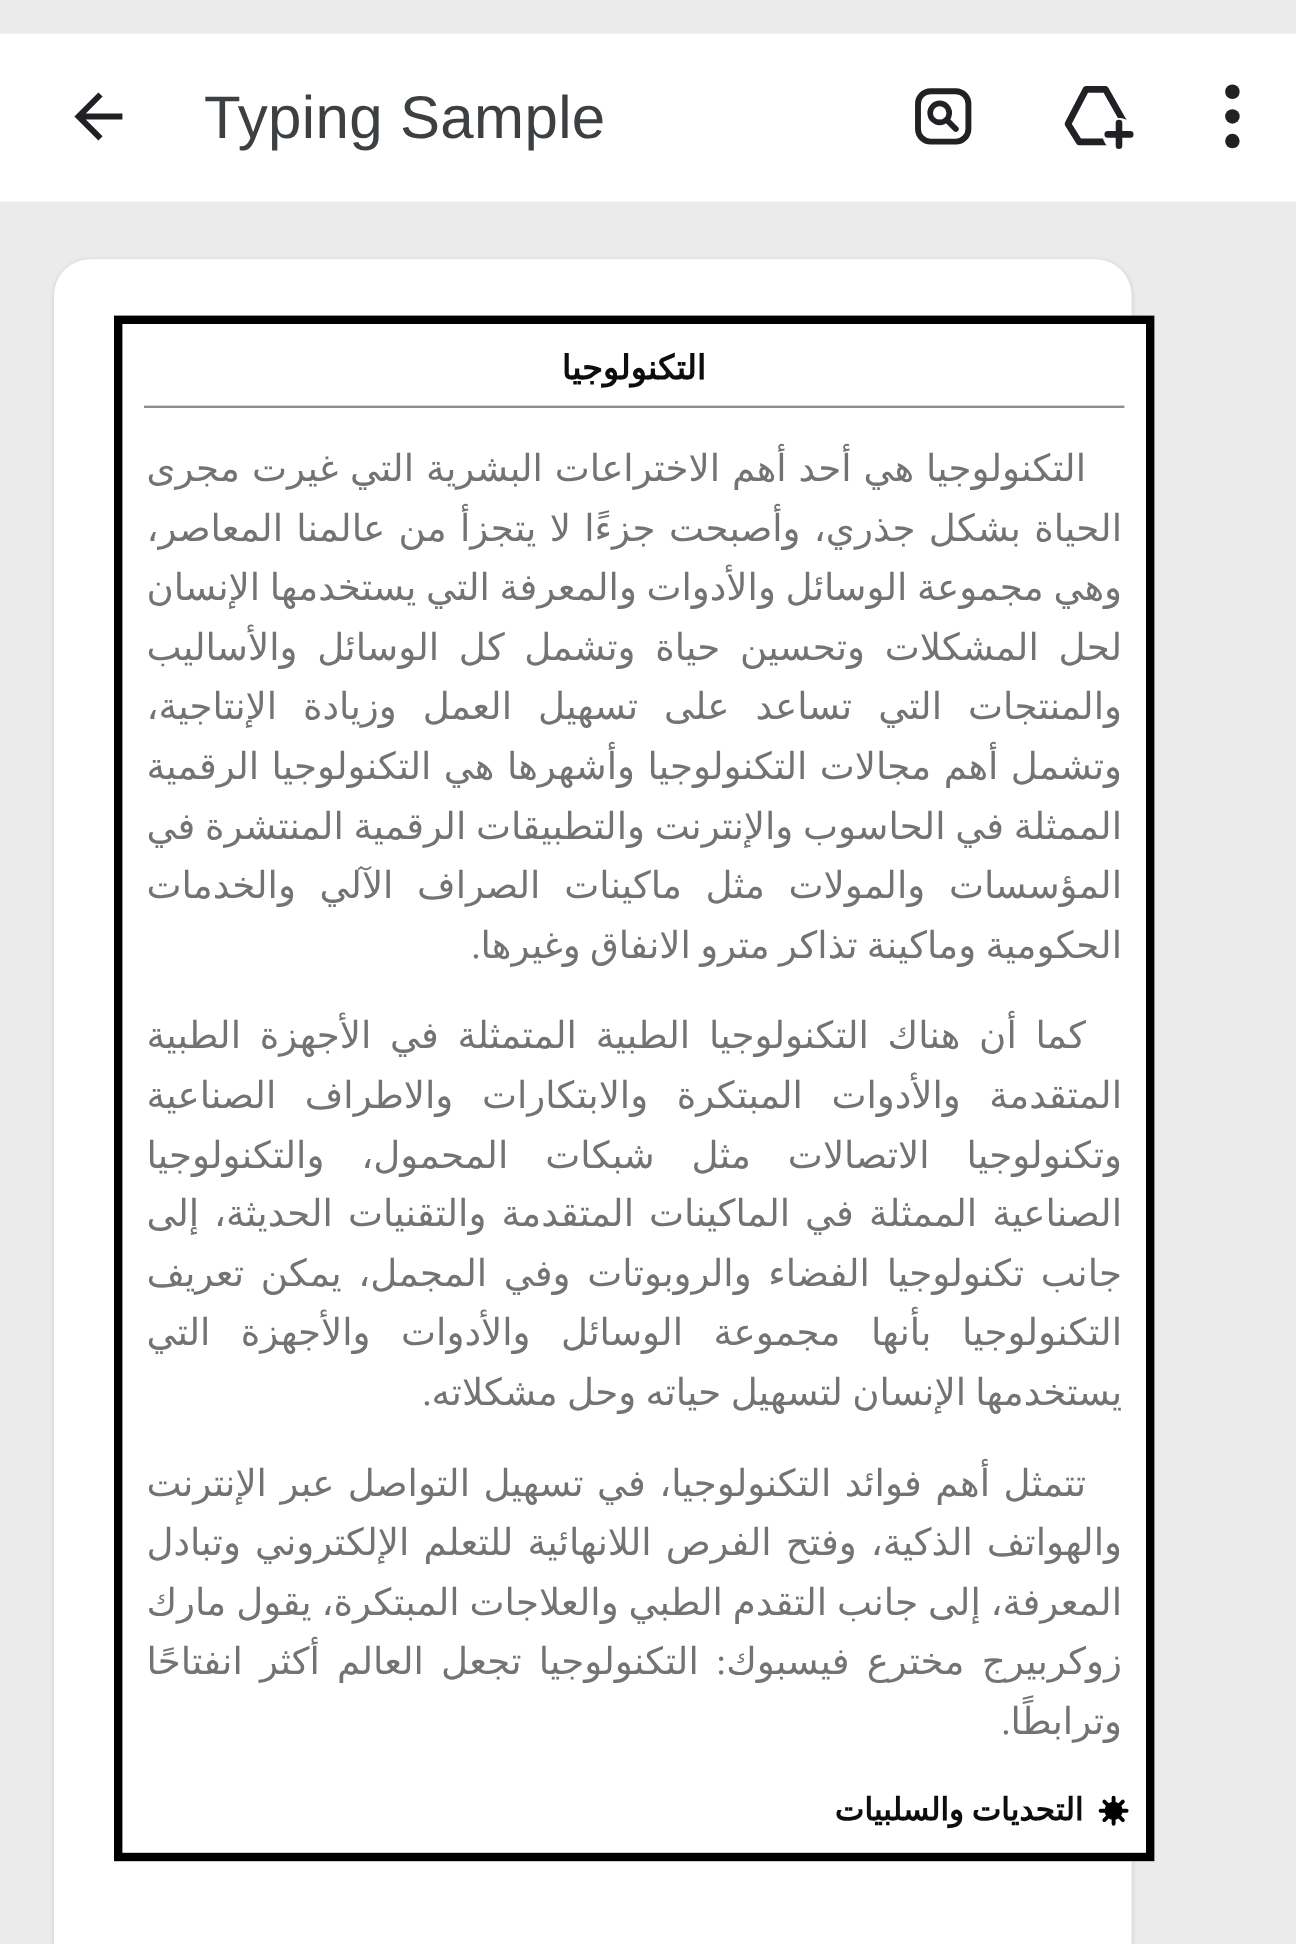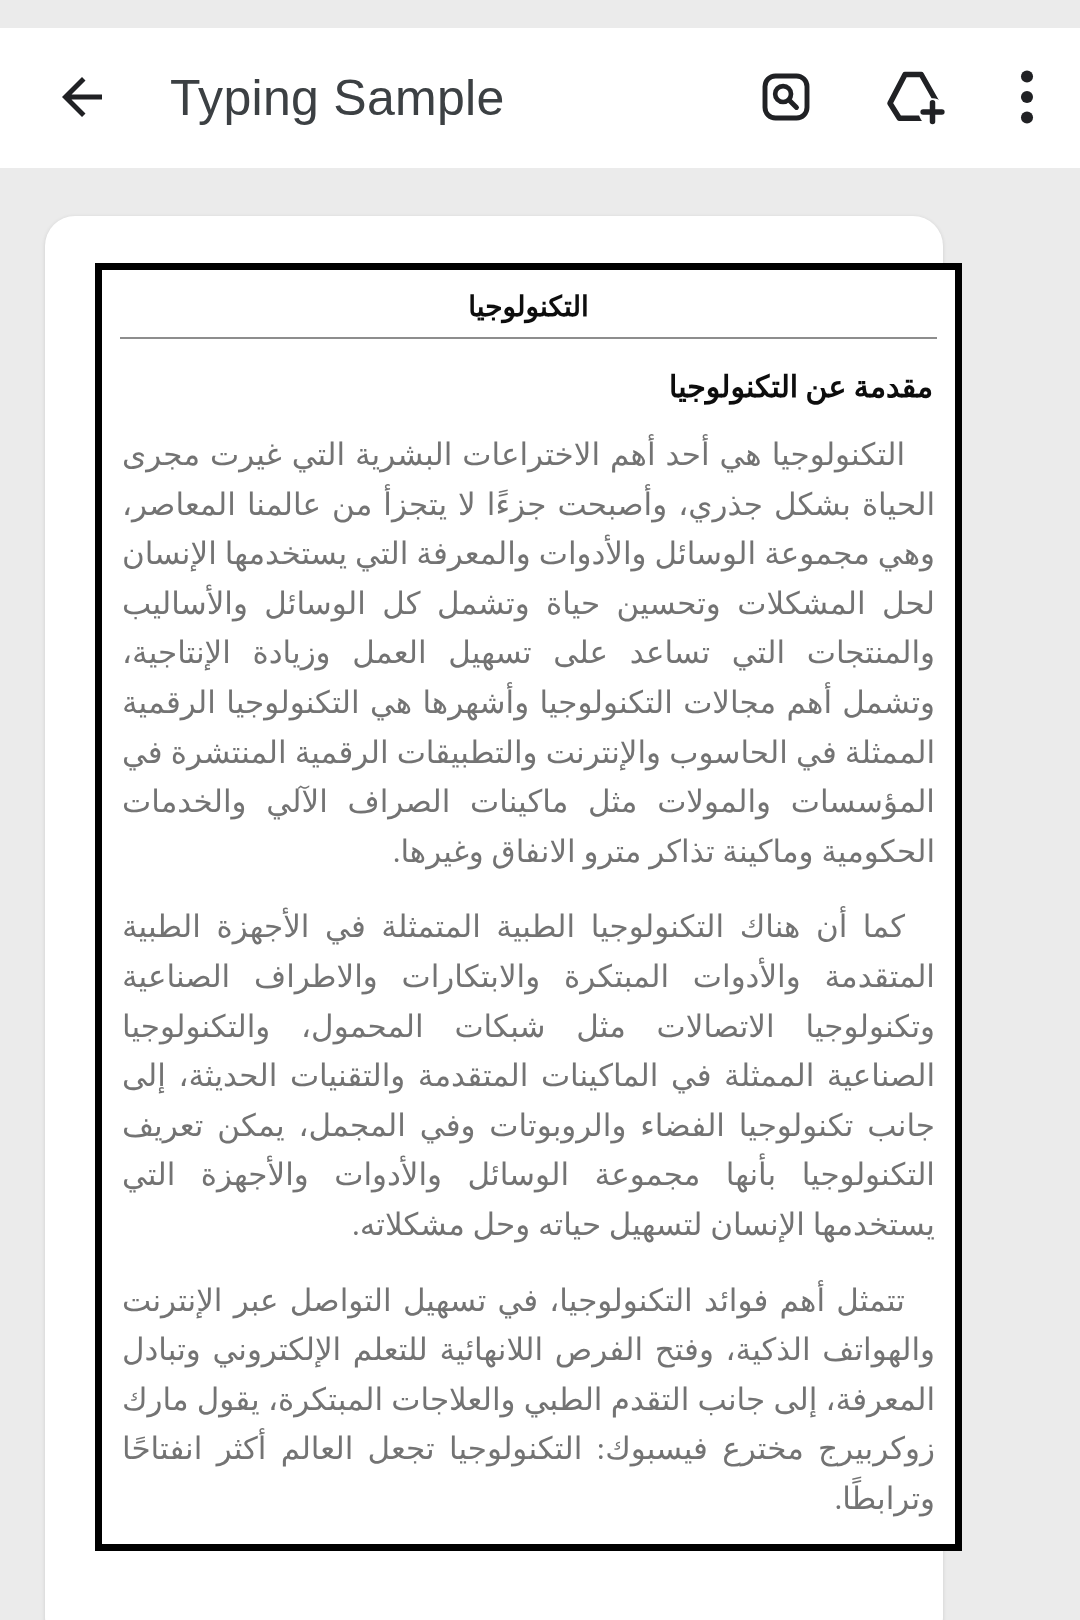--- a/index.html
+++ b/index.html
@@ -112,27 +112,40 @@
   </div>
 
   <div class="content">
     <div class="page">
 
       <div class="doc-box serif">
 
         <div class="box-title">التكنولوجيا</div>
         <hr class="box-rule">
 
-        <div class="intro-heading">مقدمة عن التكنولوجيا</div>
 
         <p class="body-p">التكنولوجيا هي أحد أهم الاختراعات البشرية التي غيرت مجرى الحياة بشكل جذري، وأصبحت جزءًا لا يتجزأ من عالمنا المعاصر، وهي مجموعة الوسائل والأدوات والمعرفة التي يستخدمها الإنسان لحل المشكلات وتحسين حياة وتشمل كل الوسائل والأساليب والمنتجات التي تساعد على تسهيل العمل وزيادة الإنتاجية، وتشمل أهم مجالات التكنولوجيا وأشهرها هي التكنولوجيا الرقمية الممثلة في الحاسوب والإنترنت والتطبيقات الرقمية المنتشرة في المؤسسات والمولات مثل ماكينات الصراف الآلي والخدمات الحكومية وماكينة تذاكر مترو الانفاق وغيرها.</p>
         <p class="body-p">كما أن هناك التكنولوجيا الطبية المتمثلة في الأجهزة الطبية المتقدمة والأدوات المبتكرة والابتكارات والاطراف الصناعية وتكنولوجيا الاتصالات مثل شبكات المحمول، والتكنولوجيا الصناعية الممثلة في الماكينات المتقدمة والتقنيات الحديثة، إلى جانب تكنولوجيا الفضاء والروبوتات وفي المجمل، يمكن تعريف التكنولوجيا بأنها مجموعة الوسائل والأدوات والأجهزة التي يستخدمها الإنسان لتسهيل حياته وحل مشكلاته.</p>
 
         <p class="body-p">تتمثل أهم فوائد التكنولوجيا، في تسهيل التواصل عبر الإنترنت والهواتف الذكية، وفتح الفرص اللانهائية للتعلم الإلكتروني وتبادل المعرفة، إلى جانب التقدم الطبي والعلاجات المبتكرة، يقول مارك زوكربيرج مخترع فيسبوك: التكنولوجيا تجعل العالم أكثر انفتاحًا وترابطًا.</p>
 
+        <div class="sec-head">
+          <span class="bullet">
+            <svg width="26" height="26" viewBox="0 0 24 24">
+              <circle cx="12" cy="12" r="7" fill="#000"></circle>
+              <g stroke="#000" stroke-width="3" stroke-linecap="round">
+                <line x1="12" y1="2" x2="12" y2="22"></line>
+                <line x1="2" y1="12" x2="22" y2="12"></line>
+                <line x1="4.9" y1="4.9" x2="19.1" y2="19.1"></line>
+                <line x1="4.9" y1="19.1" x2="19.1" y2="4.9"></line>
+              </g>
+            </svg>
+          </span>
+          <span>التحديات والسلبيات</span>
+        </div>
 
       </div>
 
     </div>
 
     <div class="watermark">
       <div class="wm-ar">مستقل</div>
 
     </div>
   </div>

